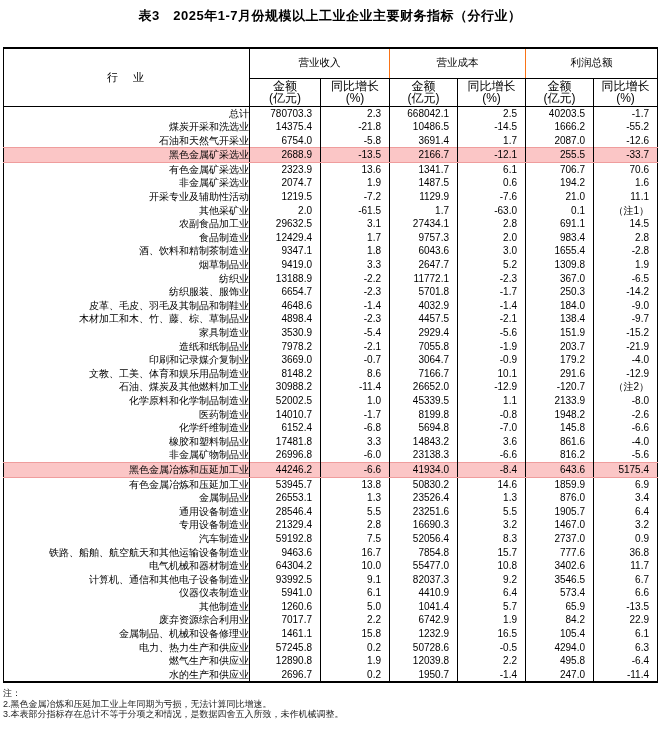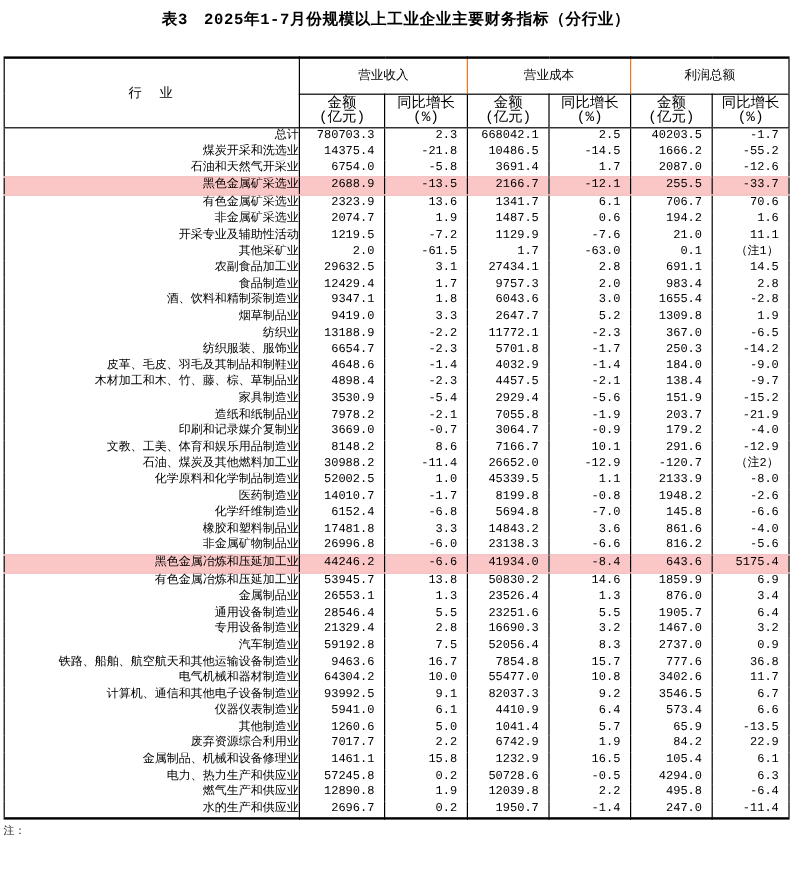--- a/index.html
+++ b/index.html
@@ -1,19 +1,19 @@
 <!DOCTYPE html>
 <html style="--hl-bg: #fbc6c6; --hl-bd: #ef9d9d;"><head>
 <meta charset="utf-8">
 <style>
   * { box-sizing: border-box; }
   body { margin: 0; background: #fff; }
   .page {
     width: 660px; height: 743px; background: #fff; overflow: hidden;
-    font-family: Liberation Mono, monospace; color: #000;
+    font-family: Liberation Sans, sans-serif; color: #000;
   }
   .title {
     text-align: center; font-size: 13px; font-weight: bold;
     padding-top: 7px; letter-spacing: 0.5px;
   }
   table.fin {
     border-collapse: collapse; table-layout: fixed;
     width: 654px; margin: 22px 0 0 3px;
     border-top: 2px solid #000; border-bottom: 2px solid #000;
     border-left: 1px solid #000; border-right: 1px solid #000;
@@ -466,14 +466,16 @@
           <td class="num">1950.7</td>
           <td class="num">-1.4</td>
           <td class="num">247.0</td>
           <td class="num">-11.4</td>
         </tr>
       </tbody>
   </table>
 
   <div class="notes">
     <div>注：</div>
+      <div>2.黑色金属冶炼和压延加工业上年同期为亏损，无法计算同比增速。</div>
+      <div>3.本表部分指标存在总计不等于分项之和情况，是数据四舍五入所致，未作机械调整。</div>
     </div>
 </div>
 
 </body></html>

